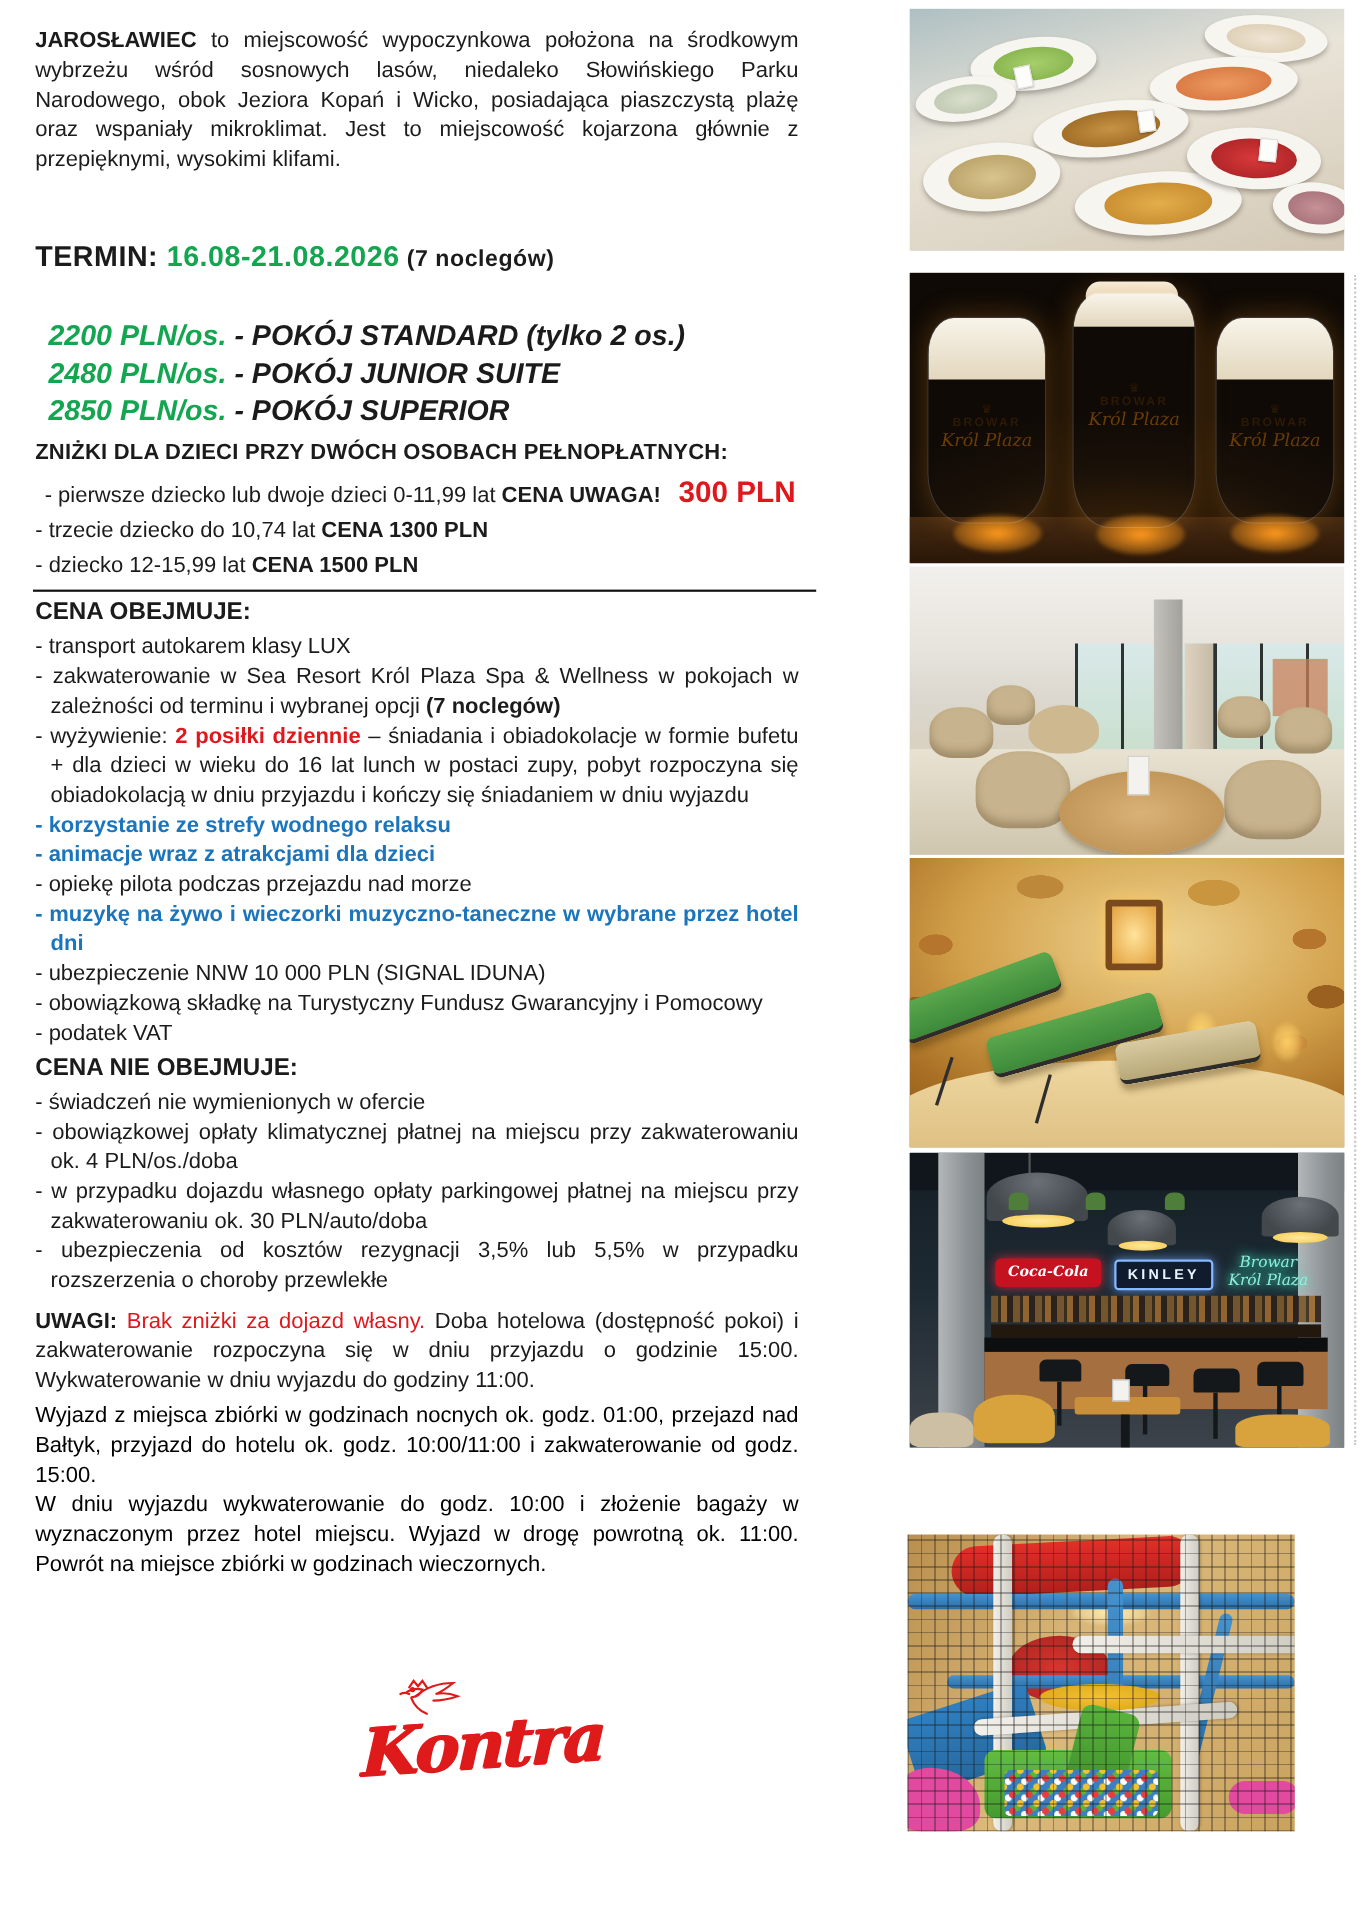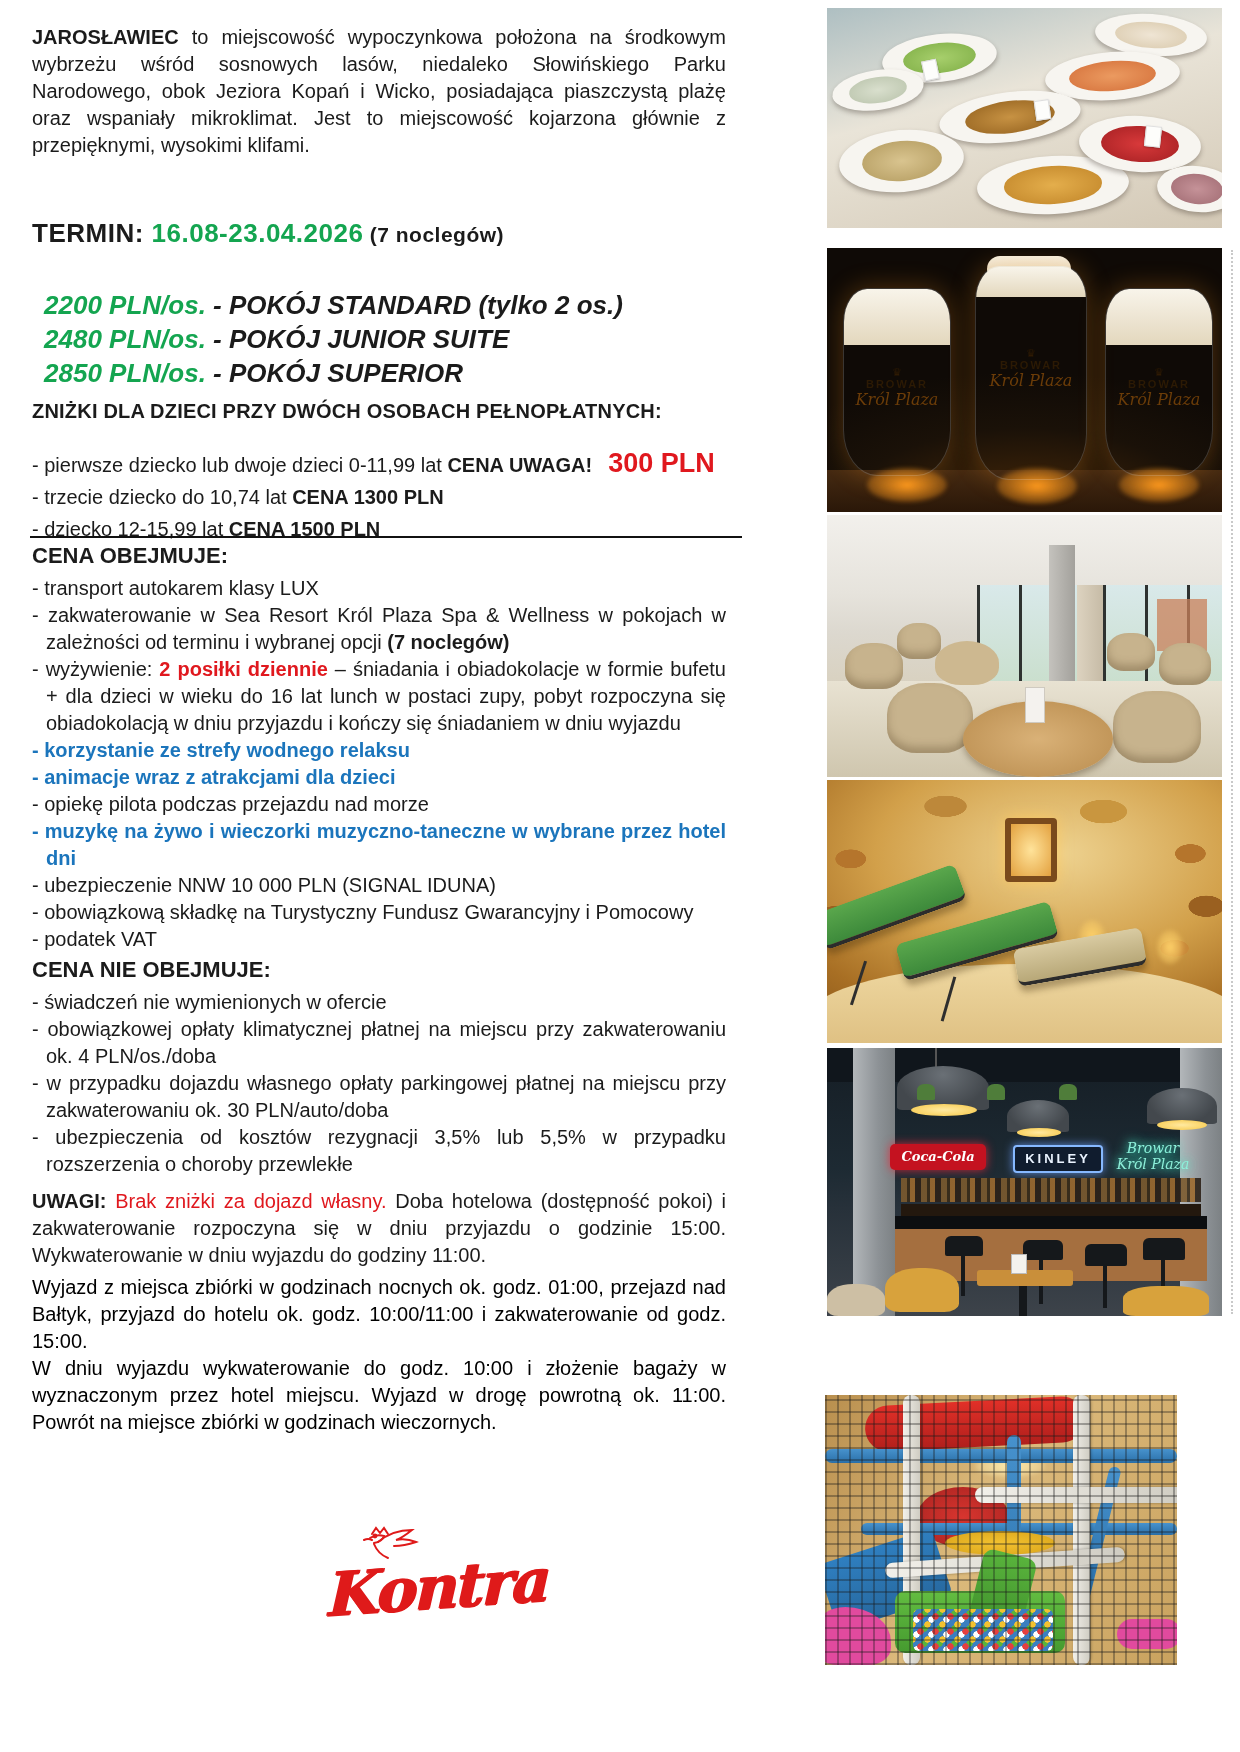--- a/index.html
+++ b/index.html
@@ -77,38 +77,38 @@
 </head>
 <body>
 
 <div id="doc">
 
   <div class="abs body-txt just" style="left:32px;top:24px;width:694px;">
     <span class="b">JAROSŁAWIEC</span><span> to miejscowość wypoczynkowa położona na środkowym wybrzeżu wśród sosnowych lasów, niedaleko Słowińskiego Parku Narodowego, obok Jeziora Kopań i Wicko, posiadająca piaszczystą plażę oraz wspaniały mikroklimat. Jest to miejscowość kojarzona głównie z przepięknymi, wysokimi klifami.</span>
   </div>
 
   <div class="abs termin" style="left:32px;top:218px;">
-    <span>TERMIN: </span><span class="green">16.08-23.04.2026</span><span class="nights"> (7 noclegów)</span>
+    <span>TERMIN: </span><span class="green">16.08-21.08.2026</span><span class="nights"> (7 noclegów)</span>
   </div>
 
   <div class="abs" style="left:44px;top:288px;font-style:italic;">
     <div class="price-line">
       <span class="green">2200 PLN/os.</span><span> - POKÓJ STANDARD (tylko 2 os.)</span>
     </div>
     <div class="price-line">
       <span class="green">2480 PLN/os.</span><span> - POKÓJ JUNIOR SUITE</span>
     </div>
     <div class="price-line">
       <span class="green">2850 PLN/os.</span><span> - POKÓJ SUPERIOR</span>
     </div>
   </div>
 
   <div class="abs" style="left:32px;top:400px;width:700px;">
     <div class="zniski-head">ZNIŻKI DLA DZIECI PRZY DWÓCH OSOBACH PEŁNOPŁATNYCH:</div>
-    <div class="disc-line" style="margin-top:24px;">
+    <div class="disc-line" style="margin-top:8px;text-align:center;">
       <span>- pierwsze dziecko lub dwoje dzieci 0-11,99 lat </span><span class="b">CENA UWAGA!</span><span class="red disc-big">300 PLN</span>
     </div>
     <div class="disc-line">
       <span>- trzecie dziecko do 10,74 lat </span><span class="b">CENA 1300 PLN</span>
     </div>
     <div class="disc-line">
       <span>- dziecko 12-15,99 lat </span><span class="b">CENA 1500 PLN</span>
     </div>
   </div>
 
@@ -276,21 +276,21 @@
     <div style="left:108px;top:0;width:2px;height:26px;background:#555;position:absolute;"></div>
     <div class="lamp" style="left:70px;top:18px;width:92px;height:44px;"></div>
     <div style="left:84px;top:56px;width:66px;height:12px;border-radius:50%;background:radial-gradient(#ffe9a0,#f7c847);position:absolute;"></div>
     <div class="lamp" style="left:180px;top:52px;width:62px;height:32px;"></div>
     <div style="left:190px;top:80px;width:44px;height:9px;border-radius:50%;background:radial-gradient(#ffe9a0,#f7c847);position:absolute;"></div>
     <div class="lamp" style="left:320px;top:40px;width:70px;height:36px;"></div>
     <div style="left:330px;top:72px;width:50px;height:10px;border-radius:50%;background:radial-gradient(#ffe9a0,#f7c847);position:absolute;"></div>
     <div style="left:90px;top:36px;width:18px;height:16px;background:#4f7d3a;border-radius:40% 40% 10% 10%;position:absolute;"></div>
     <div style="left:160px;top:36px;width:18px;height:16px;background:#4f7d3a;border-radius:40% 40% 10% 10%;position:absolute;"></div>
     <div style="left:232px;top:36px;width:18px;height:16px;background:#4f7d3a;border-radius:40% 40% 10% 10%;position:absolute;"></div>
-    <div class="neon-cola" style="left:63px;top:96px;width:96px;height:26px;">Coca-Cola</div>
+    <div class="neon-cola" style="left:78px;top:96px;width:96px;height:26px;">Coca-Cola</div>
     <div class="neon-kinley" style="left:186px;top:97px;width:86px;height:24px;">KINLEY</div>
     <div class="neon-browar" style="left:284px;top:92px;width:84px;position:absolute;">
       <span style="position:static;display:block;">Browar</span>
       <span style="position:static;display:block;">Król Plaza</span>
     </div>
     <div class="shelf" style="left:74px;top:130px;width:300px;height:24px;position:absolute;opacity:.9;"></div>
     <div style="left:74px;top:156px;width:300px;height:12px;background:#23180e;position:absolute;"></div>
     <div style="left:68px;top:168px;width:312px;height:13px;background:#0c0e10;position:absolute;"></div>
     <div style="left:68px;top:181px;width:312px;height:52px;background:linear-gradient(90deg,#a56f3f,#c08a52 40%,#96613ا 100%);background-color:#a56f3f;position:absolute;"></div>
     <div class="stool" style="left:196px;top:192px;width:40px;height:20px;"></div>

